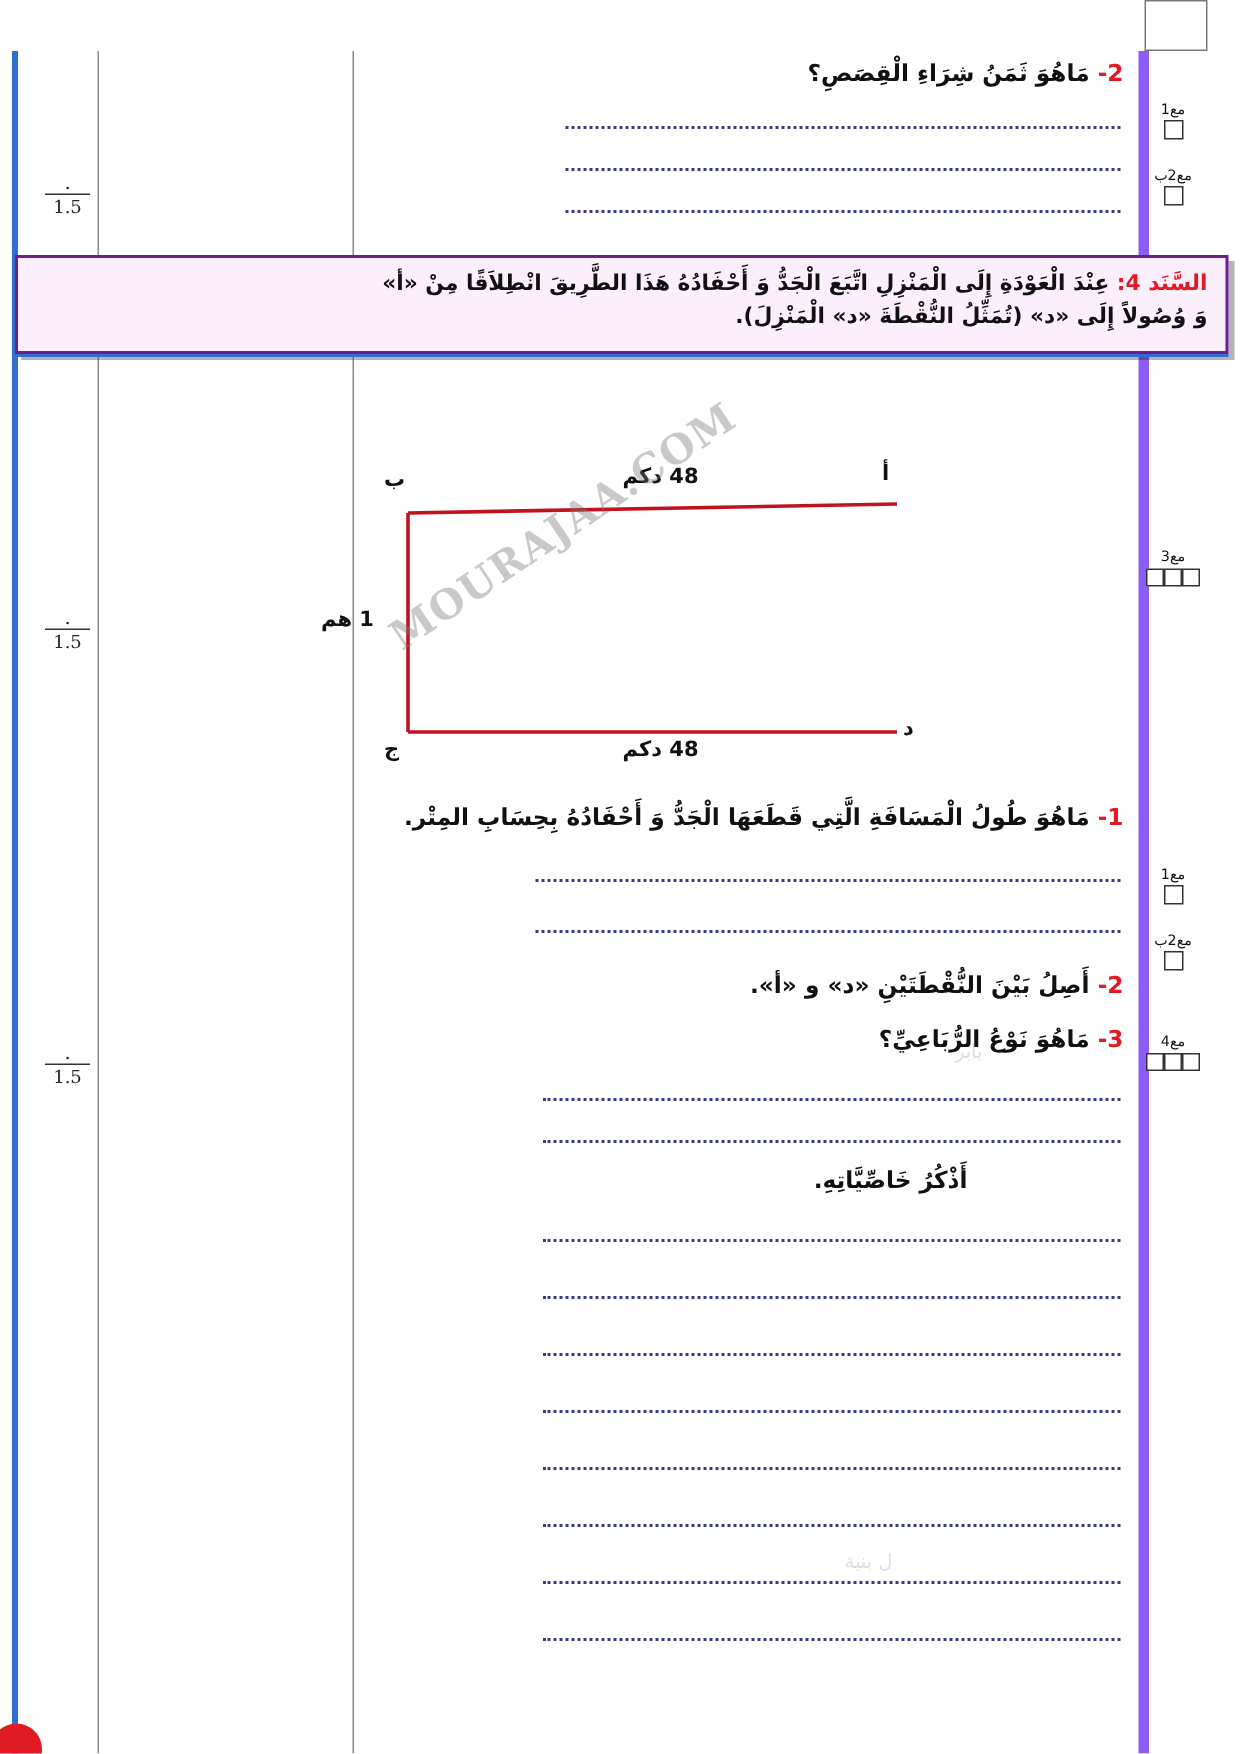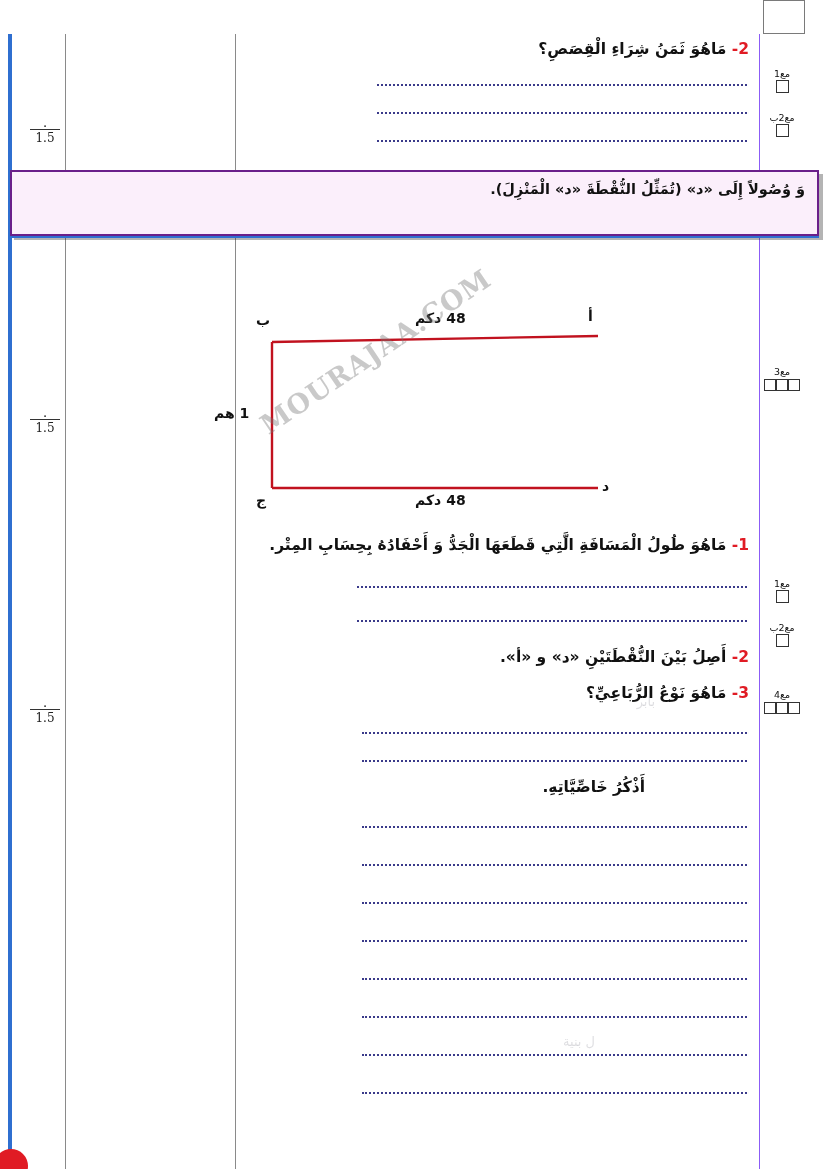--- a/index.html
+++ b/index.html
@@ -62,21 +62,21 @@
   }
 
   
   .content-col{
     position:absolute;left:212px;right:0;top:0;bottom:0;
   }
 
   
   .marker-col{
     position:absolute;right:0;top:0;width:46px;bottom:0;
-    border-left:1px solid #8b5cf6;
+    border-left:7px solid #8b5cf6;
     box-sizing:border-box;
   }
 
   .marker{
     position:absolute;right:4px;width:38px;text-align:center;
     font-size:9px;color:#111;
   }
   .marker .lbl{font-size:9.5px;line-height:11px;}
   .cbox{
     width:13px;height:13px;border:1px solid #333;margin:1px auto 3px auto;
@@ -257,20 +257,24 @@
       <div class="dots" style="top:982px;right:58px;width:385px;"></div>
       <div class="dots" style="top:1020px;right:58px;width:385px;"></div>
       <div class="dots" style="top:1058px;right:58px;width:385px;"></div>
 
       <div class="bleed" style="top:660px;right:150px;">بابر</div>
       <div class="bleed" style="top:1000px;right:210px;">ل بنية</div>
     </div>
   </div>
 
   <div class="sanad">
+    <div>
+      <span class="tag">السَّنَد 4:</span>
+      <span>عِنْدَ الْعَوْدَةِ إِلَى الْمَنْزِلِ اتَّبَعَ الْجَدُّ وَ أَحْفَادُهُ هَذَا الطَّرِيقَ انْطِلاَقًا مِنْ «أ»</span>
+    </div>
     <div>وَ وُصُولاً إِلَى «د» (تُمَثِّلُ النُّقْطَةَ «د» الْمَنْزِلَ).</div>
   </div>
 
   <div class="edge-blue-top"></div>
 
   <div class="figure">
     <svg width="420" height="230" viewBox="0 0 420 230">
 
       <line x1="42" y1="42" x2="368" y2="36" stroke="#c1121f" stroke-width="2.4"></line>
 

